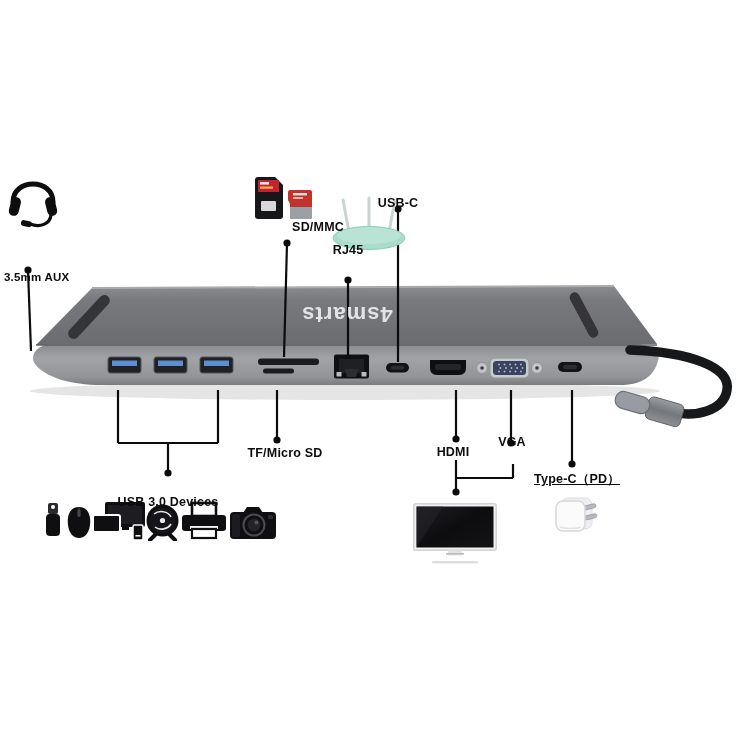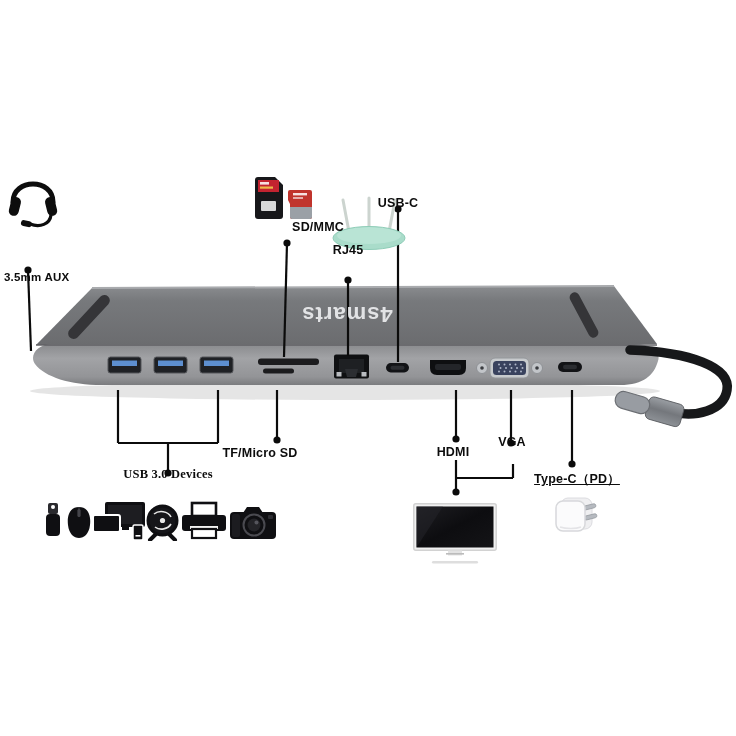--- a/index.html
+++ b/index.html
@@ -256,19 +256,19 @@
     <rect x="31" y="11" width="13" height="4" rx="2" fill="#b6bac0" stroke="#9a9ea4" stroke-width="0.8" transform="rotate(-14 37 13)"></rect>
     <rect x="32" y="21" width="13" height="4" rx="2" fill="#b6bac0" stroke="#9a9ea4" stroke-width="0.8" transform="rotate(-14 38 23)"></rect>
     <rect x="4" y="7" width="29" height="30" rx="7" fill="#fbfbfc" stroke="#d7d8db" stroke-width="1.5"></rect>
     <path d="M 8 33 C 14 35 24 35 29 33" stroke="#e4e4e7" stroke-width="1.5" fill="none"></path>
   </svg>
 
   <div class="callout-label left-align abs" style="left:4px;top:244px;width:70px;font-size:11.5px;margin-top:27px;">3.5mm AUX</div>
   <div class="callout-label" style="left:264px;top:220px;width:80px;text-align:right;">SD/MMC</div>
   <div class="callout-label" style="left:318px;top:243px;width:60px;">RJ45</div>
   <div class="callout-label" style="left:368px;top:196px;width:60px;">USB-C</div>
-  <div class="callout-label" style="left:210px;top:446px;width:100px;">TF/Micro SD</div>
-  <div class="callout-label" style="left:108px;top:467px;width:120px;font-family:Liberation Serif, serif;">USB 3.0 Devices</div>
+  <div class="callout-label" style="left:235px;top:446px;width:100px;">TF/Micro SD</div>
+  <div class="callout-label" style="left:108px;top:495px;width:120px;">USB 3.0 Devices</div>
   <div class="callout-label" style="left:423px;top:445px;width:60px;">HDMI</div>
   <div class="callout-label" style="left:482px;top:435px;width:60px;">VGA</div>
   <div class="callout-label" style="left:517px;top:471px;width:120px;text-decoration:underline;">Type-C（PD）</div>
 
 </div>
 
 </body></html>

